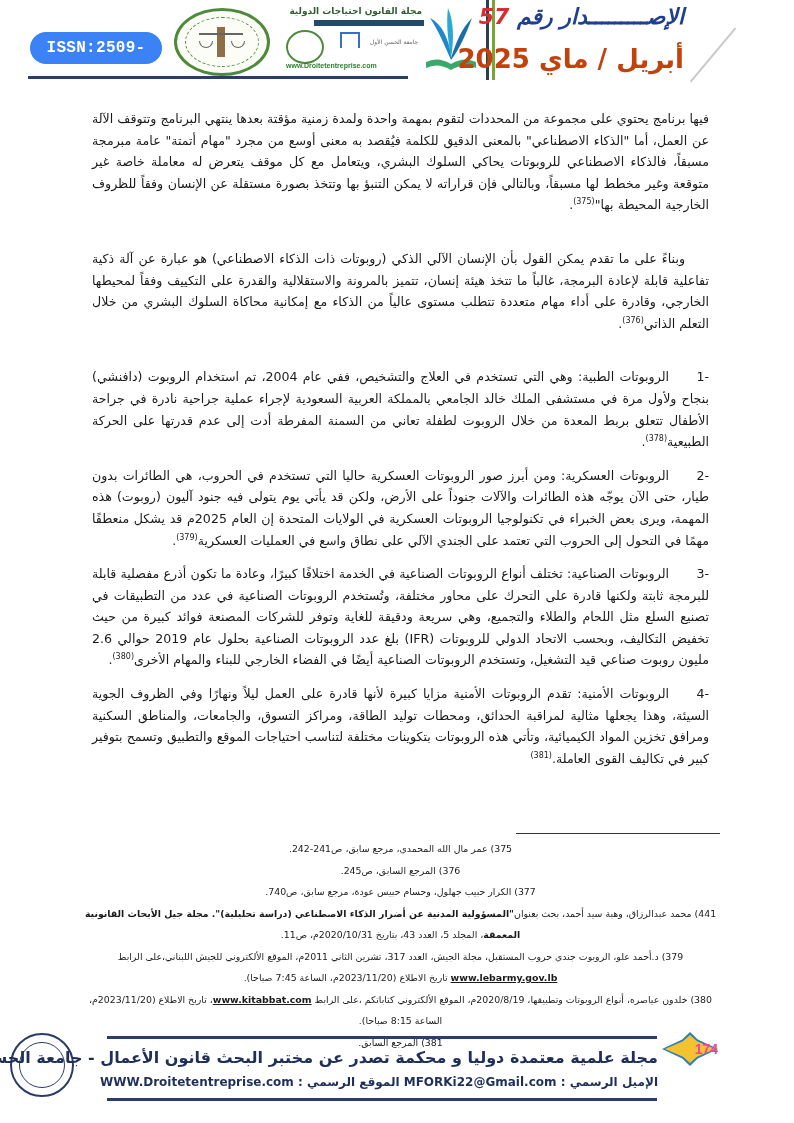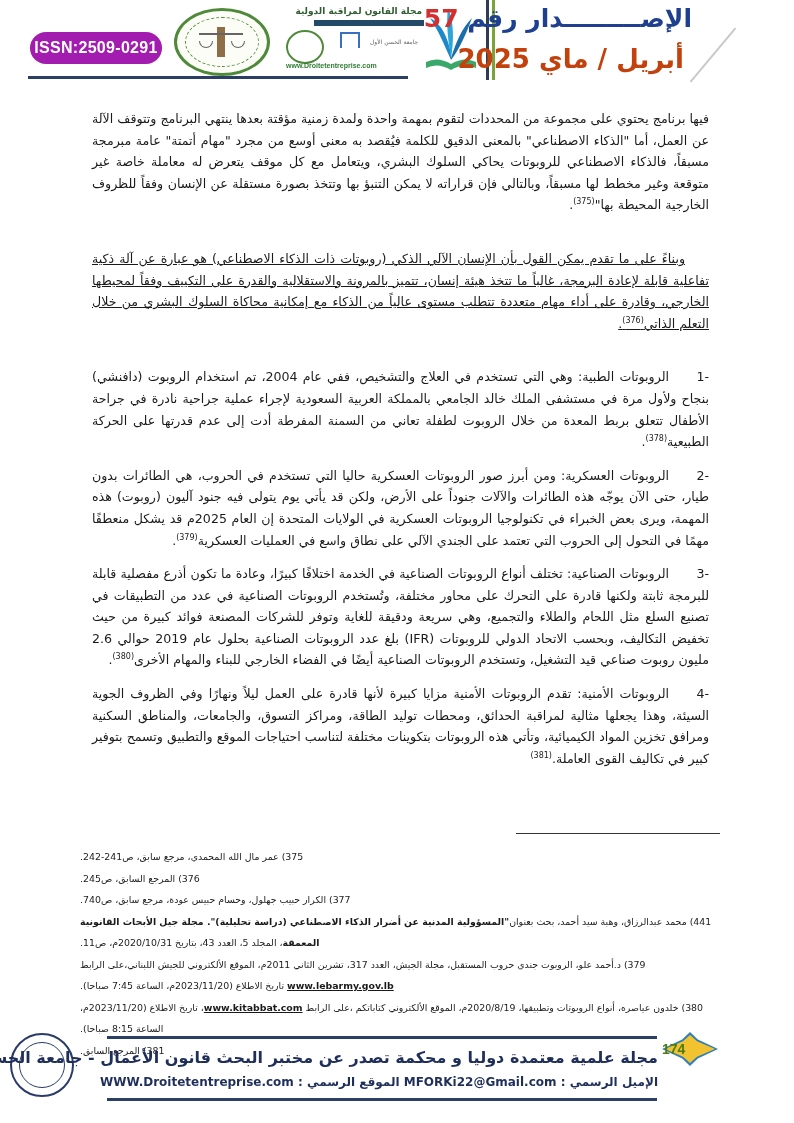--- a/index.html
+++ b/index.html
@@ -1,93 +1,93 @@
 <!DOCTYPE html>
 <html lang="ar" dir="rtl"><head>
 <meta charset="utf-8">
 <style>
   html, body { margin:0; padding:0; background:#ffffff; }
   body { width:794px; height:1123px; position:relative; overflow:hidden;
          font-family:"DejaVu Sans","Liberation Sans",sans-serif; color:#1a1a1a; }
 
   
   .header { position:absolute; top:0; left:0; width:794px; height:82px; }
-  .issn { position:absolute; left:30px; top:32px; width:132px; height:32px; background:#a21caf;
-          border-radius:16px; color:#fff; font-family:Liberation Sans, sans-serif; font-size:16px;
+  .issn { position:absolute; left:30px; top:32px; width:132px; height:32px; background:#3b82f6;
+          border-radius:16px; color:#fff; font-family:Liberation Mono, monospace; font-size:16px;
           font-weight:bold; direction:ltr; text-align:center; line-height:32px; letter-spacing:0.3px; }
   .seal { position:absolute; left:174px; top:8px; width:90px; height:62px; border-radius:50%;
           border:3px solid #4f8a3a; background:#fbfdf6; }
   .seal .tower { position:absolute; left:40px; top:16px; width:8px; height:30px; background:#8d6e46; }
   .seal .scale { position:absolute; left:22px; top:22px; width:44px; height:2px; background:#666; }
   .seal .bowl-l { position:absolute; left:22px; top:30px; width:12px; height:6px; border:1px solid #666; border-top:none; border-radius:0 0 8px 8px; }
   .seal .bowl-r { position:absolute; left:54px; top:30px; width:12px; height:6px; border:1px solid #666; border-top:none; border-radius:0 0 8px 8px; }
   .seal .ring { position:absolute; left:8px; top:6px; right:8px; bottom:6px; border-radius:50%; border:1px dashed #4f8a3a; }
   .journal-box { position:absolute; left:284px; top:6px; width:140px; height:66px; }
   .journal-title { position:absolute; right:2px; top:0; font-size:9px; color:#2e5d2e; font-weight:bold; white-space:nowrap; }
   .journal-strip { position:absolute; left:30px; top:14px; width:110px; height:6px; background:#244a6a; }
   .mini-seal { position:absolute; left:2px; top:24px; width:34px; height:30px; border-radius:50%; border:2px solid #4f8a3a; }
   .mini-gate { position:absolute; left:56px; top:26px; width:16px; height:14px; border:2px solid #3b6fc4; border-bottom:none; }
   .mini-uni { position:absolute; left:86px; top:32px; font-size:6px; color:#666; }
   .journal-url { position:absolute; left:2px; top:56px; font-size:7px; color:#2e7d32; direction:ltr; font-weight:bold; font-family:"Liberation Sans",sans-serif; }
   .book-logo { position:absolute; left:424px; top:4px; width:54px; height:68px; }
   .vbar1 { position:absolute; left:486px; top:0; width:3px; height:80px; background:#2c3e50; }
   .vbar2 { position:absolute; left:492px; top:0; width:3px; height:80px; background:#7aa33a; }
-  .issue-line { position:absolute; right:102px; top:4px; font-size:25px; font-weight:bold; color:#1f3f8f; white-space:nowrap; }
+  .issue-line { position:absolute; right:110px; top:4px; font-size:22px; font-weight:bold; color:#1f3f8f; white-space:nowrap;font-style:italic; }
   .issue-num { color:#d32f2f; }
   .date-line { position:absolute; right:110px; top:44px; font-size:26px; font-weight:bold; color:#c2410c; white-space:nowrap; }
   .diag { position:absolute; left:712px; top:20px; width:2px; height:70px; background:#c9c9c9; transform:rotate(40deg); }
   .header-rule { position:absolute; left:28px; top:76px; width:380px; height:3px; background:#2b3f66; }
 
   
   .content { position:absolute; left:80px; top:96px; width:641px; direction:rtl;
              text-align:justify; font-size:12.6px; line-height:21.6px; }
   .content p { margin:12px; }
-  .para-indent { text-indent:24px;text-decoration:underline; }
+  .para-indent { text-indent:24px; }
   .gap { height:8px; }
   sup { font-size:8px; line-height:0; vertical-align:super; }
   .num { display:inline-block; width:40px; }
 
   
   .fn-rule { position:absolute; left:516px; top:833px; width:204px; height:1px; background:#333; }
   .footnotes { position:absolute; left:80px; top:838px; width:641px; direction:rtl; font-size:9.4px;
-               line-height:21.5px; text-align:left;margin-top:8px; }
+               line-height:21.5px; text-align:center; }
   .footnotes p { margin:0; }
   .footnotes .link { font-weight:bold; text-decoration:underline; direction:ltr; unicode-bidi:embed; color:#1a1a1a; }
   .footnotes b { font-weight:bold; }
 
   
   .footer-rule-top { position:absolute; left:107px; top:1036px; width:550px; height:3px; background:#2b3f66; }
   .footer-rule-bot { position:absolute; left:107px; top:1098px; width:550px; height:3px; background:#2b3f66; }
   .footer-line1 { position:absolute; right:136px; top:1048px; font-size:16px; font-weight:bold; color:#1f2f5a; white-space:nowrap; }
   .footer-line2 { position:absolute; right:136px; top:1075px; font-size:12px; font-weight:bold; color:#1f2f5a; white-space:nowrap; }
   .footer-line2 .ltr { direction:ltr; unicode-bidi:embed; font-family:"DejaVu Sans",sans-serif; }
   .page-badge { position:absolute; left:662px; top:1032px; width:56px; height:34px; }
   .page-badge .star { position:absolute; inset:0; background:#2f7fb8;
         clip-path:polygon(50% 0%,64% 22%,100% 50%,64% 78%,50% 100%,36% 78%,0% 50%,36% 22%); }
   .page-badge .star-in { position:absolute; inset:3px; background:#f3c230;
         clip-path:polygon(50% 0%,64% 22%,100% 50%,64% 78%,50% 100%,36% 78%,0% 50%,36% 22%); }
-  .page-badge .pnum { position:absolute; inset:0; text-align:left; line-height:34px; font-weight:bold;
-        color:#4d7c0f; font-size:14px; direction:ltr; font-family:"Liberation Sans",sans-serif; }
+  .page-badge .pnum { position:absolute; inset:0; text-align:right; line-height:34px; font-weight:bold;
+        color:#ec4899; font-size:14px; direction:ltr; font-family:"Liberation Sans",sans-serif; }
   .stamp { position:absolute; left:10px; top:1033px; width:60px; height:60px; border-radius:50%; border:2px solid #2a3a6a; background:#fff; }
   .stamp .inner { position:absolute; inset:7px; border-radius:50%; border:1px solid #2a3a6a; }
 </style>
 </head>
 <body>
 
 <div class="header">
   <div class="issn">ISSN:2509-0291</div>
   <div class="seal">
     <div class="ring"></div>
     <div class="tower"></div>
     <div class="scale"></div>
     <div class="bowl-l"></div>
     <div class="bowl-r"></div>
   </div>
   <div class="journal-box">
-    <div class="journal-title">مجلة القانون لمراقبة الدولية</div>
+    <div class="journal-title">مجلة القانون احتياجات الدولية</div>
     <div class="journal-strip"></div>
     <div class="mini-seal"></div>
     <div class="mini-gate"></div>
     <div class="mini-uni">جامعة الحسن الأول</div>
     <div class="journal-url">www.Droitetentreprise.com</div>
   </div>
   <svg class="book-logo" viewBox="0 0 54 68">
     <path d="M27 56 C20 40 14 26 6 14 C18 20 24 34 27 50Z" fill="#1e88c8"></path>
     <path d="M27 54 C24 36 22 20 24 4 C30 18 30 36 27 54Z" fill="#2aa7d8"></path>
     <path d="M27 54 C32 38 38 24 48 14 C42 30 36 44 27 56Z" fill="#1a6fa8"></path>

